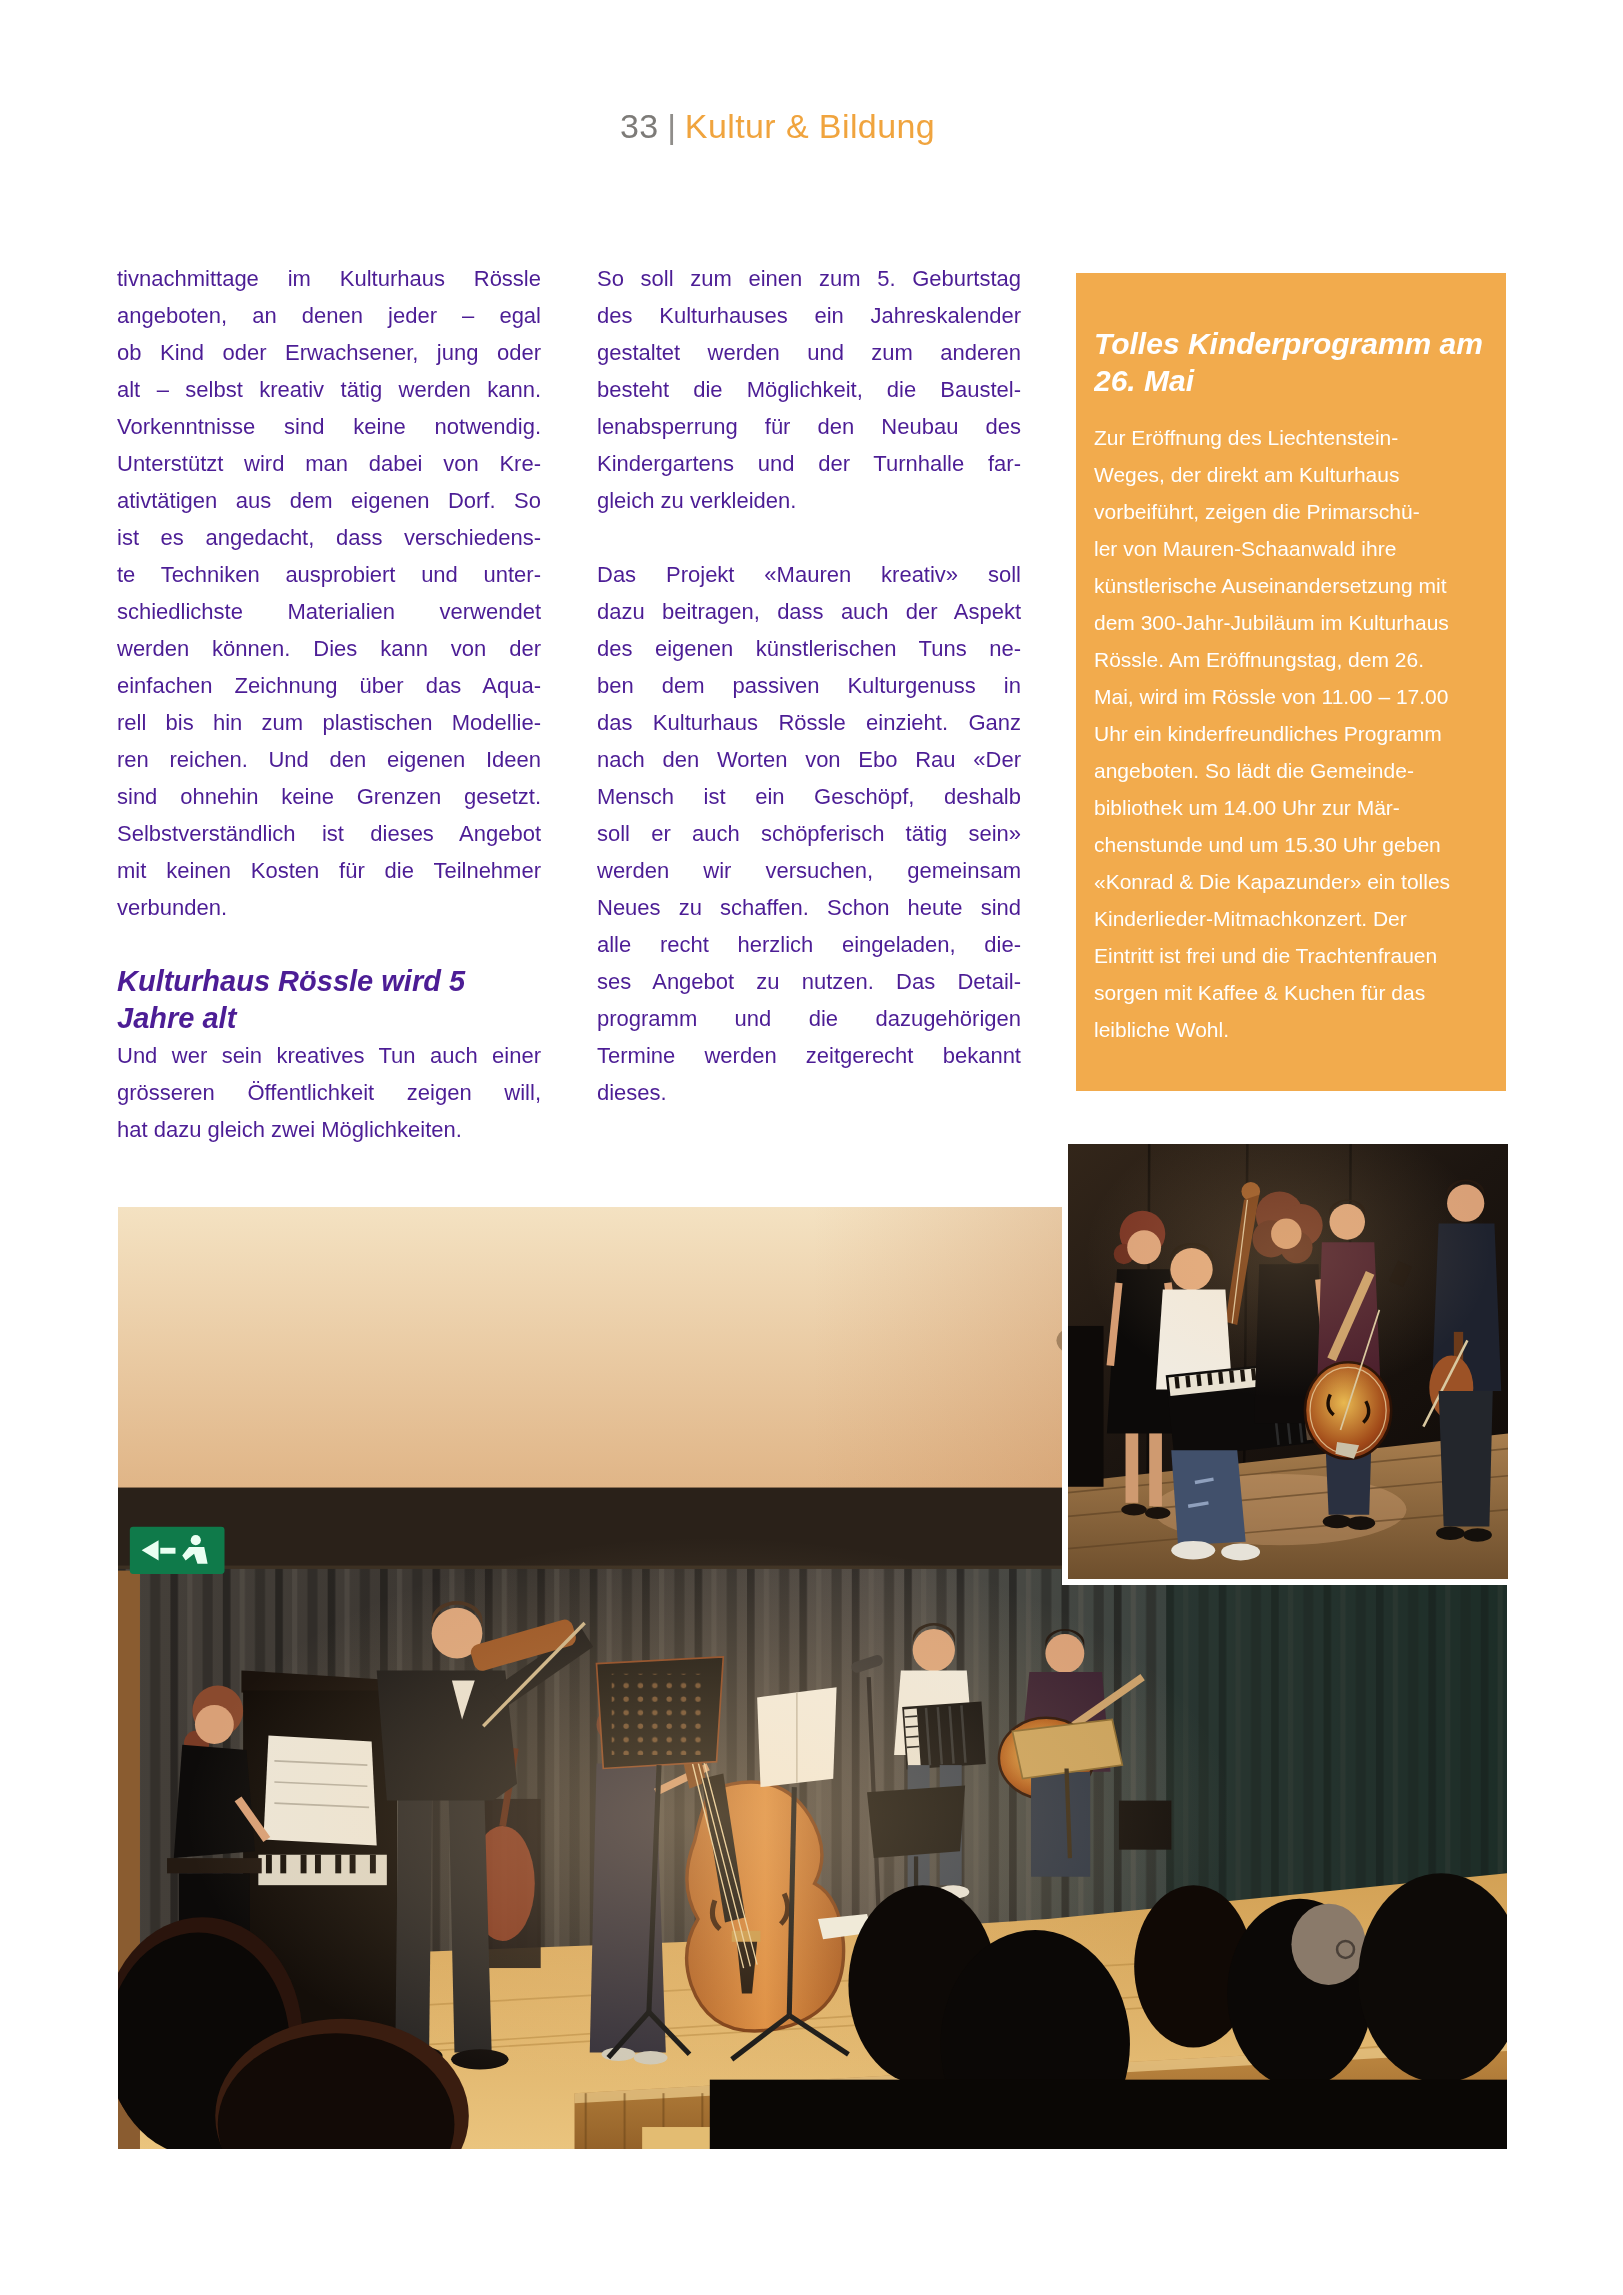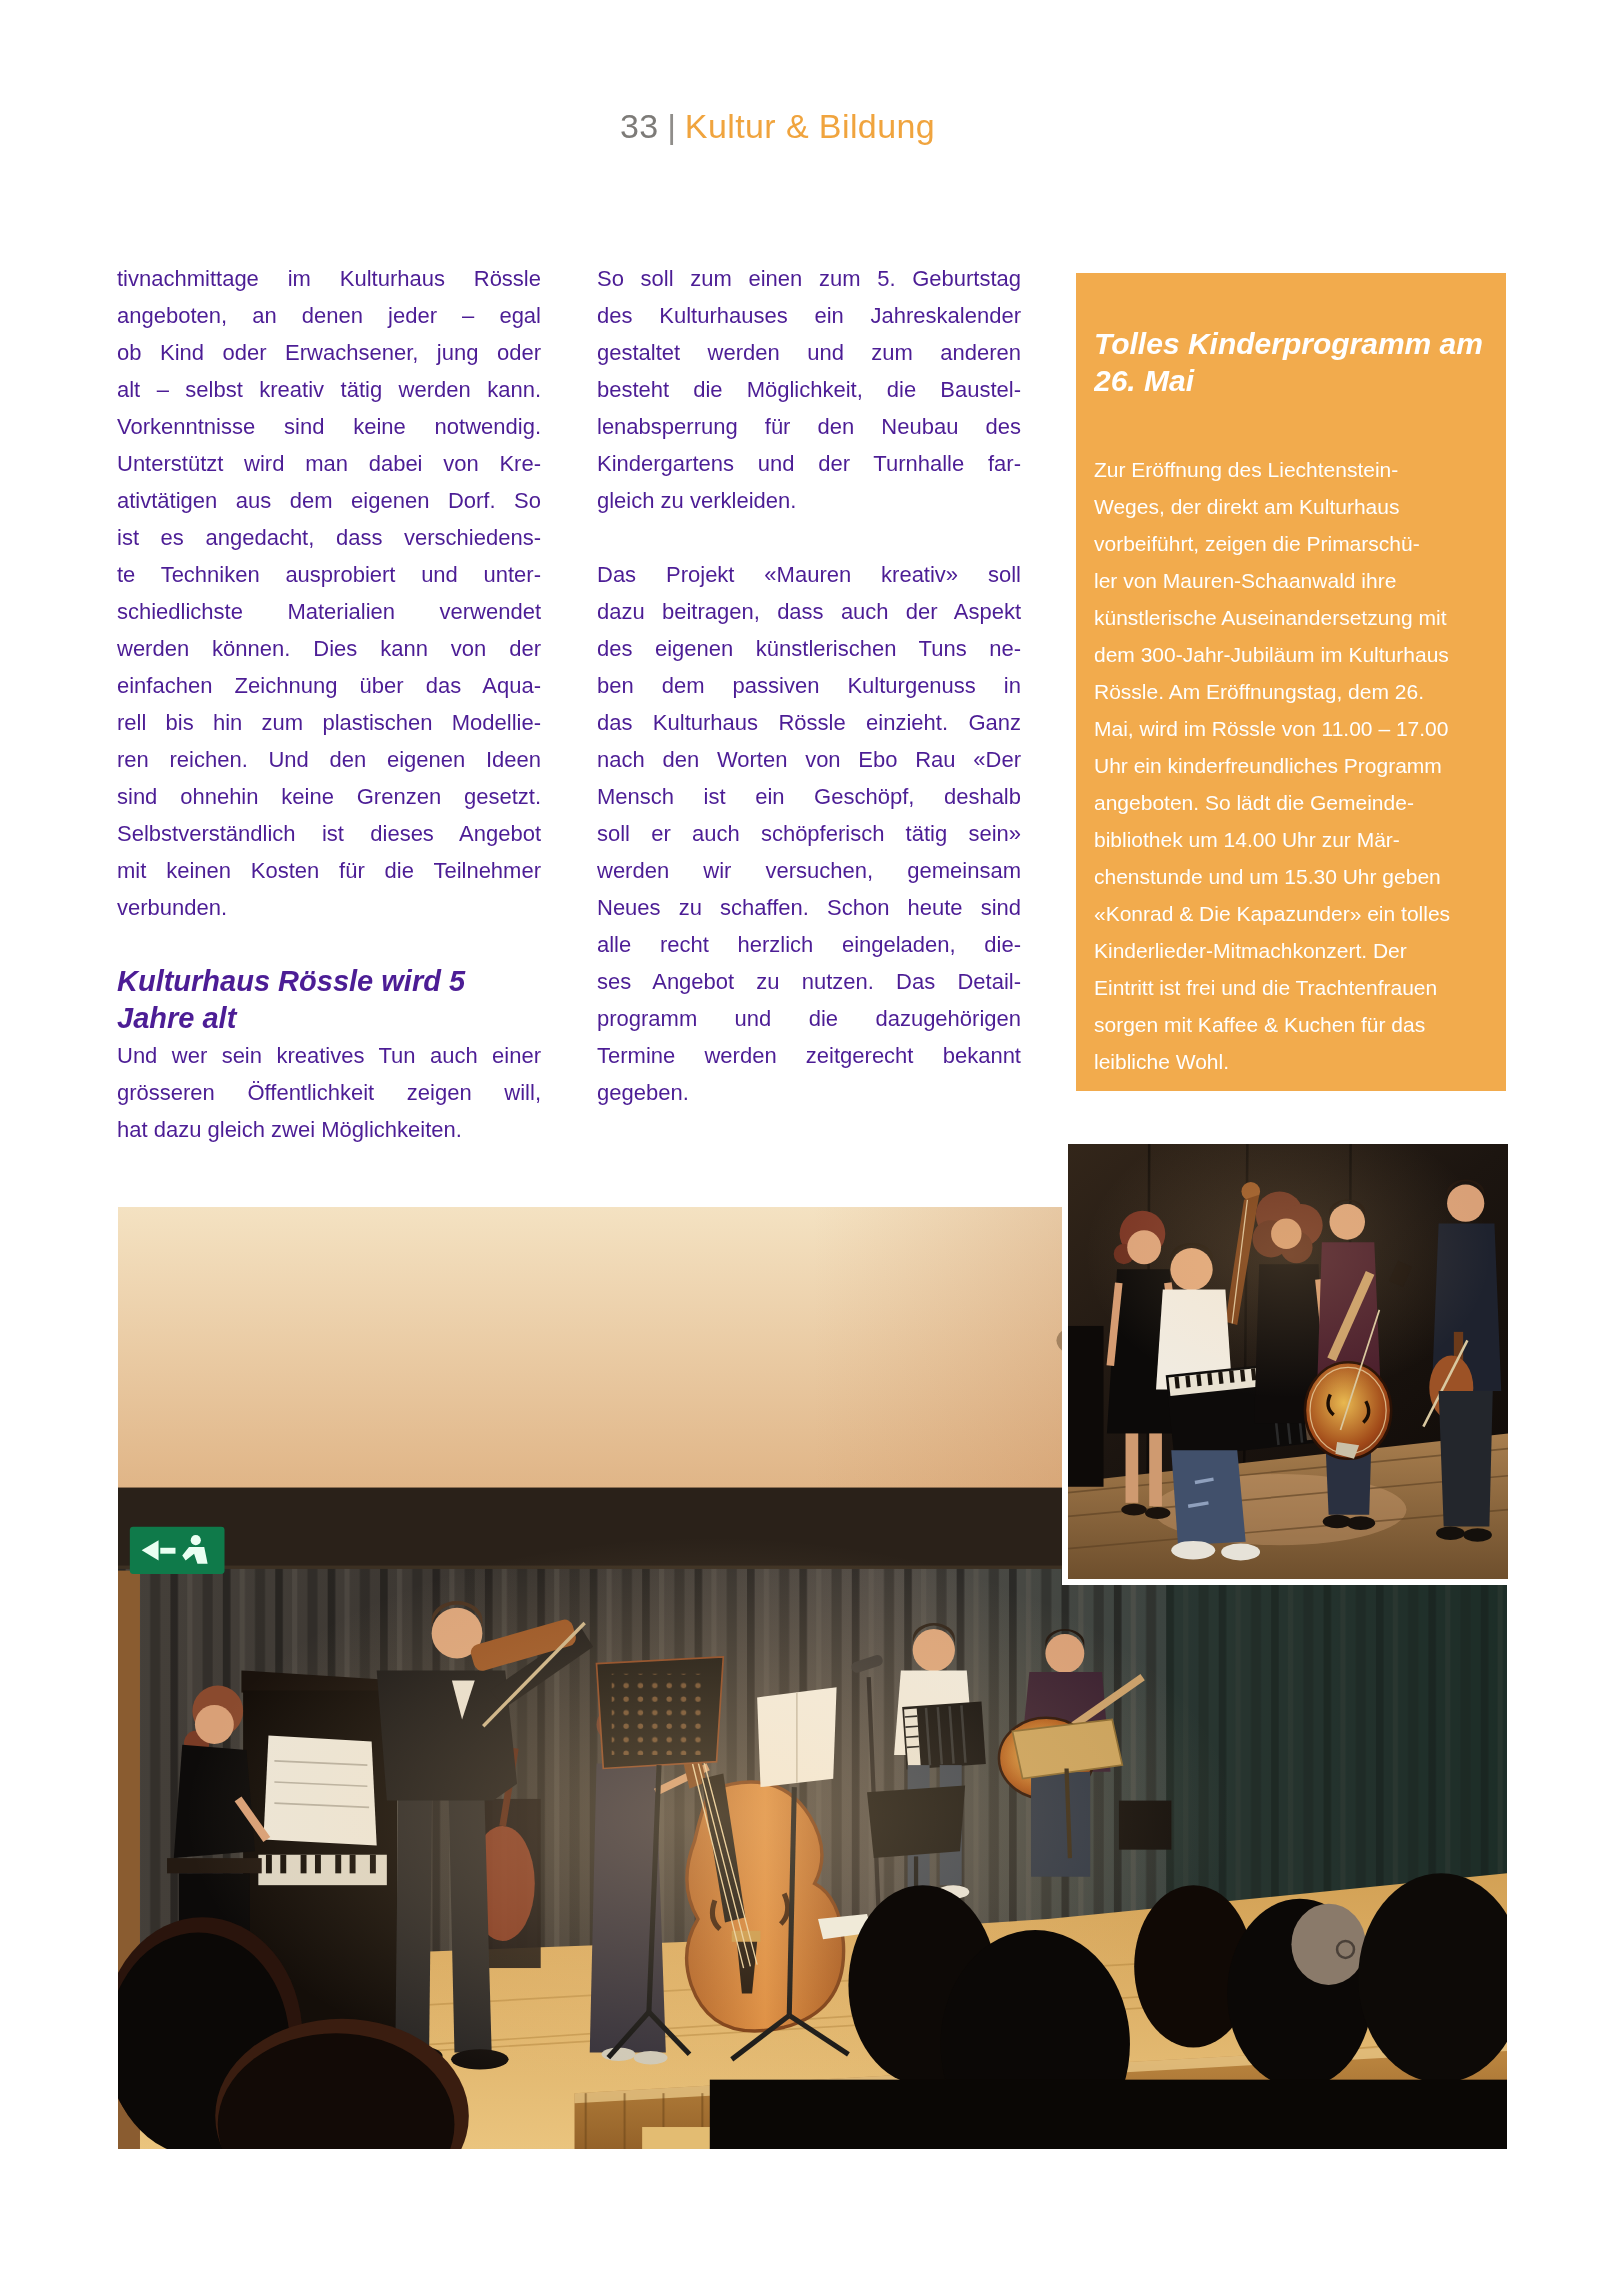--- a/index.html
+++ b/index.html
@@ -17,21 +17,21 @@
   .tline{width:100%;overflow:hidden;white-space:nowrap;}
   .just .tline{text-align:justify;text-align-last:justify;}
   .just .tline:last-child{text-align:left;text-align-last:left;}
   .pgap{height:37px;}
   .subhead{font-weight:bold;font-style:italic;font-size:29px;}
   
   .infobox{position:absolute;left:1076px;top:273px;width:430px;height:818px;
            background:#f2ab4d;color:#ffffff;box-sizing:border-box;
            padding:52px 24px 0 18px;}
   .infobox .ib-title{font-size:30px;line-height:37px;font-weight:bold;font-style:italic;}
-  .infobox .ib-body{margin-top:52px;font-size:21px;line-height:37px;}
+  .infobox .ib-body{margin-top:20px;font-size:21px;line-height:37px;}
   .infobox .tline{white-space:nowrap;overflow:hidden;}
   
   .photo{position:absolute;display:block;}
   .photo-band{left:1062px;top:1144px;width:446px;height:441px;border-left:6px solid #fff;border-bottom:6.8px solid #fff;box-sizing:border-box;background:#120d09;}
   .photo-concert{left:118px;top:1207px;width:1389px;height:942px;background:#221a12;}
   .photo svg{display:block;width:100%;height:100%;}
   
   .footer{position:absolute;left:117px;top:2222px;width:1391px;text-align:center;color:#8b8987;}
   .footer .mag{font-style:italic;font-size:28px;color:#14532d;}
   .footer .iss{font-size:24.5px;padding-left:8.5px;}
@@ -96,21 +96,21 @@
         <div class="tline">das Kulturhaus Rössle einzieht. Ganz</div>
         <div class="tline">nach den Worten von Ebo Rau «Der</div>
         <div class="tline">Mensch ist ein Geschöpf, deshalb</div>
         <div class="tline">soll er auch schöpferisch tätig sein»</div>
         <div class="tline">werden wir versuchen, gemeinsam</div>
         <div class="tline">Neues zu schaffen. Schon heute sind</div>
         <div class="tline">alle recht herzlich eingeladen, die-</div>
         <div class="tline">ses Angebot zu nutzen. Das Detail-</div>
         <div class="tline">programm und die dazugehörigen</div>
         <div class="tline">Termine werden zeitgerecht bekannt</div>
-        <div class="tline">gegeben.</div>
+        <div class="tline">dieses.</div>
       </div>
   </div>
 
   <div class="infobox">
     <div class="ib-title">
         <div class="tline">Tolles Kinderprogramm am</div>
         <div class="tline">26. Mai</div>
       </div>
     <div class="ib-body">
         <div class="tline">Zur Eröffnung des Liechtenstein-</div>

